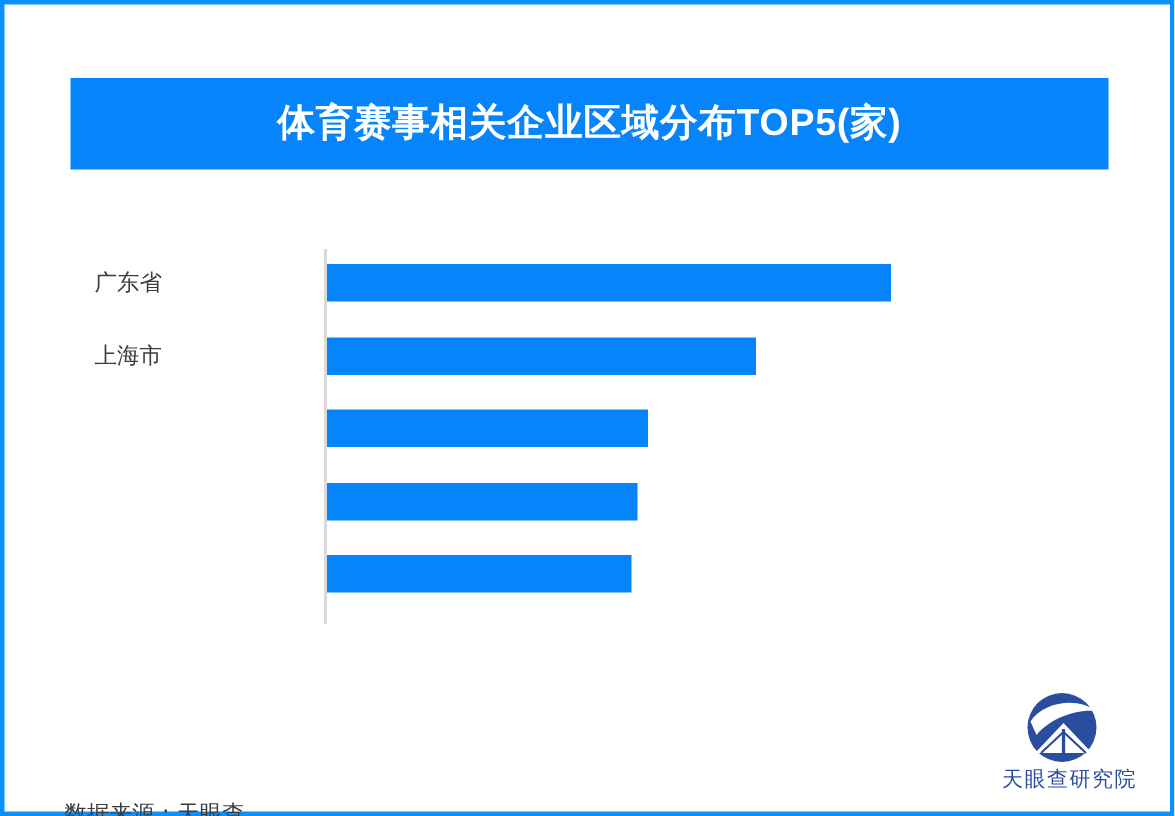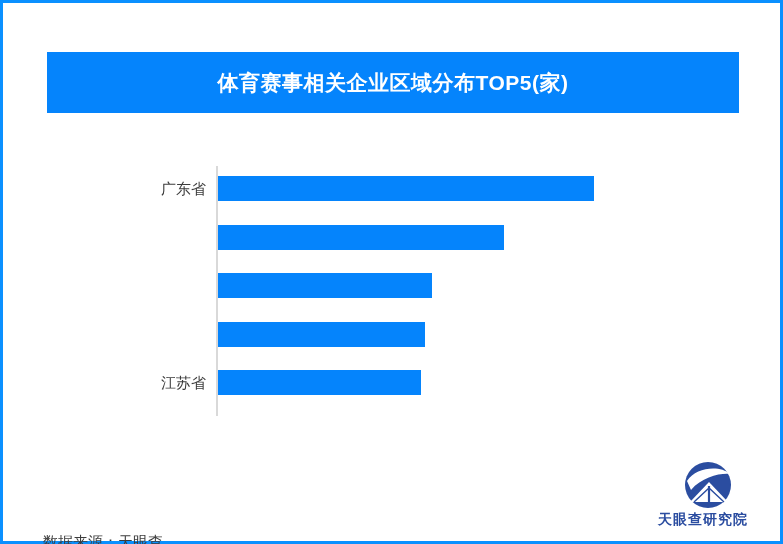--- a/index.html
+++ b/index.html
@@ -31,21 +31,21 @@
     top: 49px;
     width: 692px;
     height: 61px;
     background: #0584fc;
     display: flex;
     align-items: center;
     justify-content: center;
   }
   .title-text {
     color: #ffffff;
-    font-size: 21px;
+    font-size: 25px;
     font-weight: bold;
     letter-spacing: 0.5px;
     line-height: 1;
     white-space: nowrap;
   }
 
   
   .chart {
     position: absolute;
     left: 0;
@@ -73,21 +73,21 @@
     width: 783px;
     height: 25px;
   }
   .row-label {
     position: absolute;
     left: 60px;
     top: 0;
     width: 143px;
     height: 25px;
     line-height: 25px;
-    text-align: right;
+    text-align: left;
     font-size: 15px;
     color: #3c3c3c;
     white-space: nowrap;
   }
   .row-bar {
     position: absolute;
     left: 215px;
     top: 0;
     height: 25px;
     background: #0584fc;
@@ -116,55 +116,55 @@
     left: 22px;
     top: 0;
     width: 56px;
     height: 48px;
   }
   .logo-text {
     position: absolute;
     left: 0;
     top: 50px;
     width: 100px;
-    text-align: left;
+    text-align: right;
     font-size: 14px;
     letter-spacing: 1px;
     color: #2b4da0;
-    font-weight: bold;
+    font-weight: normal;
     white-space: nowrap;
   }
 </style>
 </head>
 <body>
 
 <div class="page">
 
   <div class="title-banner">
     <div class="title-text">体育赛事相关企业区域分布TOP5(家)</div>
   </div>
 
   <div class="chart">
     <div class="axis-line"></div>
     <div class="rows" id="bar-rows">
         <div class="row" style="top: 23px;">
           <div class="row-label">广东省</div>
           <div class="row-bar" style="width: 376px; background: rgb(5, 132, 252);"></div>
         </div>
         <div class="row" style="top: 71.5px;">
+          <div class="row-label">上海市</div>
           <div class="row-bar" style="width: 286px; background: rgb(5, 132, 252);"></div>
         </div>
         <div class="row" style="top: 120px;">
           <div class="row-bar" style="width: 214px; background: rgb(5, 132, 252);"></div>
         </div>
         <div class="row" style="top: 168.5px;">
           <div class="row-bar" style="width: 207px; background: rgb(5, 132, 252);"></div>
         </div>
         <div class="row" style="top: 217px;">
-          <div class="row-label">江苏省</div>
           <div class="row-bar" style="width: 203px; background: rgb(5, 132, 252);"></div>
         </div>
       </div>
   </div>
 
   <div class="source-note">数据来源：天眼查</div>
 
   <div class="logo">
     <div class="logo-mark">
       <svg viewBox="0 0 56 48" width="56" height="48" xmlns="http://www.w3.org/2000/svg">

